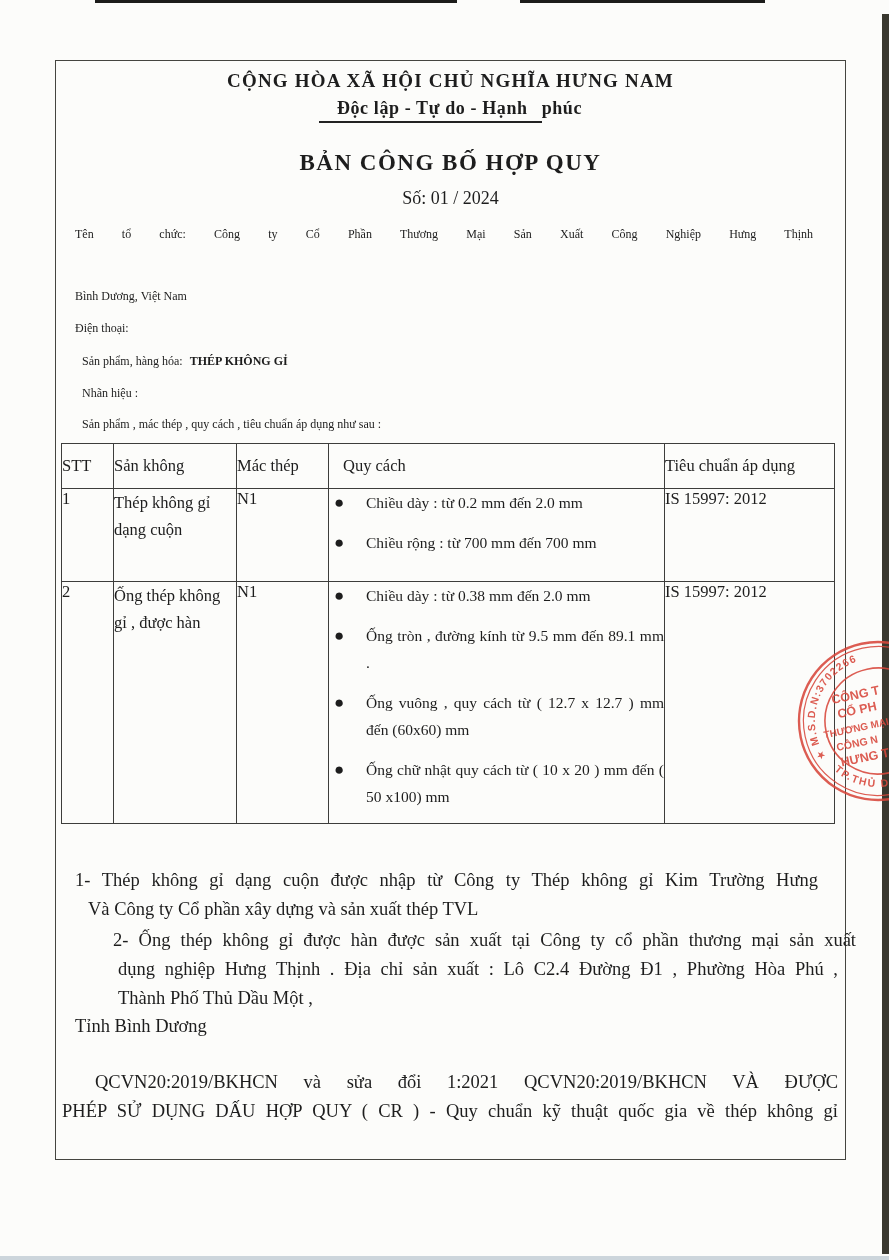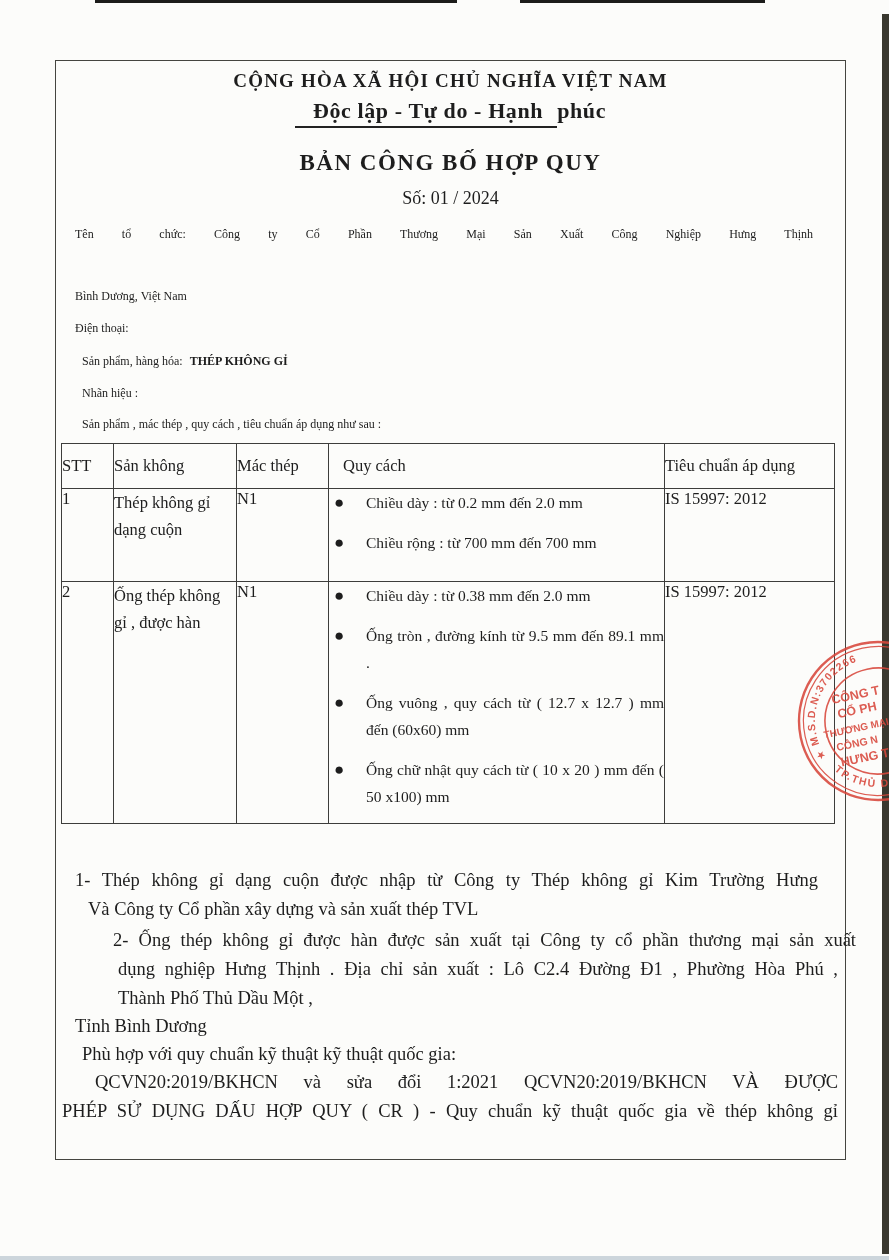--- a/index.html
+++ b/index.html
@@ -14,21 +14,21 @@
   
   .scan-top-line-a{position:absolute;left:95px;top:0;width:362px;height:3px;background:#1c1c1a;}
   .scan-top-line-b{position:absolute;left:520px;top:0;width:245px;height:3px;background:#1c1c1a;}
   .scan-right-strip{position:absolute;right:0;top:14px;width:7px;height:1240px;background:#39382f;}
   .scan-bottom-strip{position:absolute;left:0;bottom:0;width:889px;height:4px;background:#ccd5db;}
   
   .doc-border{position:absolute;left:55px;top:60px;width:789px;height:1098px;border:1.6px solid #454540;}
   
   .center-wrap{position:absolute;left:55px;width:791px;text-align:center;}
   .republic{top:70px;font-size:19px;font-weight:bold;letter-spacing:1.2px;}
-  .motto{top:98px;font-size:22px;font-weight:bold;letter-spacing:.6px;}
+  .motto{top:98px;font-size:18px;font-weight:bold;letter-spacing:.6px;}
   .motto .uline{border-bottom:2.2px solid #222;padding:0 14px 3px 18px;}
   .doc-title{top:150px;font-size:23px;font-weight:bold;letter-spacing:1.5px;}
   .doc-number{top:188px;font-size:18px;}
   
   .info-line{position:absolute;left:75px;width:738px;font-size:12px;line-height:29px;}
   .stretch{text-align:justify;text-align-last:justify;}
   .b{font-weight:bold;}
   .lbl-gap{margin-right:7px;}
   
   table.spec-table{
@@ -64,21 +64,21 @@
 
 <div class="page">
 
   <div class="scan-top-line-a"></div>
   <div class="scan-top-line-b"></div>
   <div class="scan-right-strip"></div>
   <div class="scan-bottom-strip"></div>
 
   <div class="doc-border"></div>
 
-  <div class="center-wrap republic">CỘNG HÒA XÃ HỘI CHỦ NGHĨA VIỆT NAM</div>
+  <div class="center-wrap republic">CỘNG HÒA XÃ HỘI CHỦ NGHĨA HƯNG NAM</div>
   <div class="center-wrap motto">
     <span class="uline">Độc lập - Tự do - Hạnh</span><span>phúc</span>
   </div>
 
   <div class="center-wrap doc-title">BẢN CÔNG BỐ HỢP QUY</div>
   <div class="center-wrap doc-number">Số: 01 / 2024</div>
 
   <div class="info-line stretch" style="top:220px;">Tên tổ chức: Công ty Cổ Phần Thương Mại Sản Xuất Công Nghiệp Hưng Thịnh</div>
   <div class="info-line" style="top:282px;">Bình Dương, Việt Nam</div>
   <div class="info-line" style="top:314px;">Điện thoại:</div>
@@ -148,21 +148,20 @@
       </tr>
     </tbody>
   </table>
 
   <div class="note-line stretch" style="top:866px;width:743px;">1- Thép không gỉ dạng cuộn được nhập từ Công ty Thép không gỉ Kim Trường Hưng</div>
   <div class="note-line" style="top:895px;margin-left:13px;">Và Công ty Cổ phần xây dựng và sản xuất thép TVL</div>
   <div class="note-line stretch" style="top:926px;margin-left:38px;width:743px;">2- Ống thép không gỉ được hàn được sản xuất tại Công ty cổ phần thương mại sản xuất</div>
   <div class="note-line stretch" style="top:955px;margin-left:43px;width:720px;">dụng nghiệp Hưng Thịnh . Địa chỉ sản xuất : Lô C2.4 Đường Đ1 , Phường Hòa Phú ,</div>
   <div class="note-line" style="top:984px;margin-left:43px;">Thành Phố Thủ Dầu Một ,</div>
   <div class="note-line" style="top:1012px;">Tỉnh Bình Dương</div>
-  <div class="note-line" style="top:1040px;margin-left:7px;">Phù hợp với quy chuẩn kỹ thuật kỹ thuật quốc gia:</div>
   <div class="note-line stretch" style="top:1068px;margin-left:20px;width:743px;">QCVN20:2019/BKHCN và sửa đổi 1:2021 QCVN20:2019/BKHCN VÀ ĐƯỢC</div>
   <div class="note-line stretch" style="top:1097px;left:62px;width:776px;">PHÉP SỬ DỤNG DẤU HỢP QUY ( CR ) - Quy chuẩn kỹ thuật quốc gia về thép không gỉ</div>
 
   <svg class="stamp" viewBox="0 0 230 230">
     <g transform="rotate(-12 115 115)" stroke="#d8473b" fill="none">
       <circle cx="115" cy="115" r="79" stroke-width="2.4"></circle>
       <circle cx="115" cy="115" r="74.5" stroke-width="1.2"></circle>
       <circle cx="115" cy="115" r="53" stroke-width="1.6"></circle>
       <path id="arcTop" d="M 57.9 141.6 A 63 63 0 0 1 163.3 74.5" stroke="none"></path>
       <path id="arcBot" d="M 59.6 150.9 A 66 66 0 0 0 170.4 150.9" stroke="none"></path>

